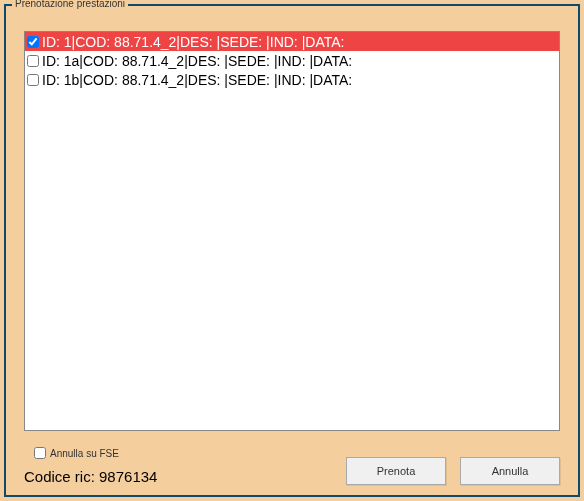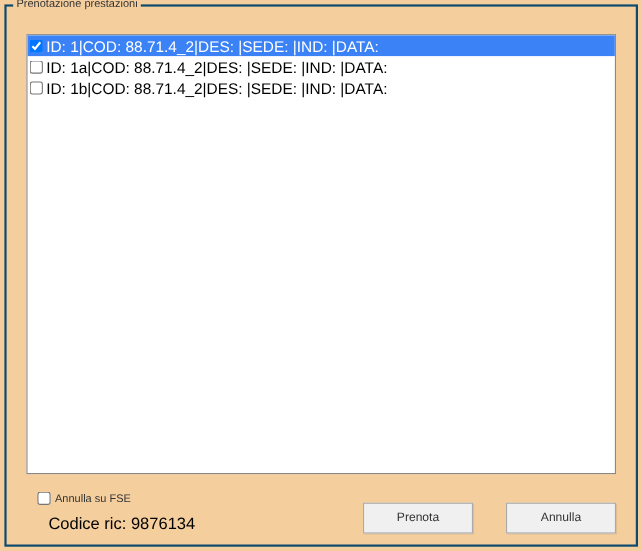--- a/index.html
+++ b/index.html
@@ -41,21 +41,21 @@
     }
     .list-item {
       display: flex;
       align-items: center;
       height: 19px;
       font-size: 14px;
       padding: 0 2px;
       white-space: nowrap;
     }
     .list-item.selected {
-      background: #3b82f6;
+      background: #ef4444;
       color: #fff;
     }
     .list-item input[type="checkbox"] {
       width: 12px;
       height: 12px;
       margin-right: 3px;
       flex-shrink: 0;
     }
     .oscurato-wrap {
       position: absolute;
@@ -70,28 +70,27 @@
       width: 12px;
       height: 12px;
       margin-right: 4px;
     }
     .codice-label {
       position: absolute;
       left: 18px;
       bottom: 10px;
       font-size: 15px;
       color: #000;
-      margin-left: 20px;
     }
     .button-bar {
       position: absolute;
       right: 18px;
       bottom: 10px;
       display: flex;
-      gap: 30px;
+      gap: 14px;
     }
     .btn {
       width: 100px;
       height: 28px;
       background: #f0f0f0;
       border: 1px solid #aaa;
       font-size: 11px;
       color: #333;
       cursor: pointer;
       box-shadow: 1px 1px 0 rgba(0,0,0,0.08);

